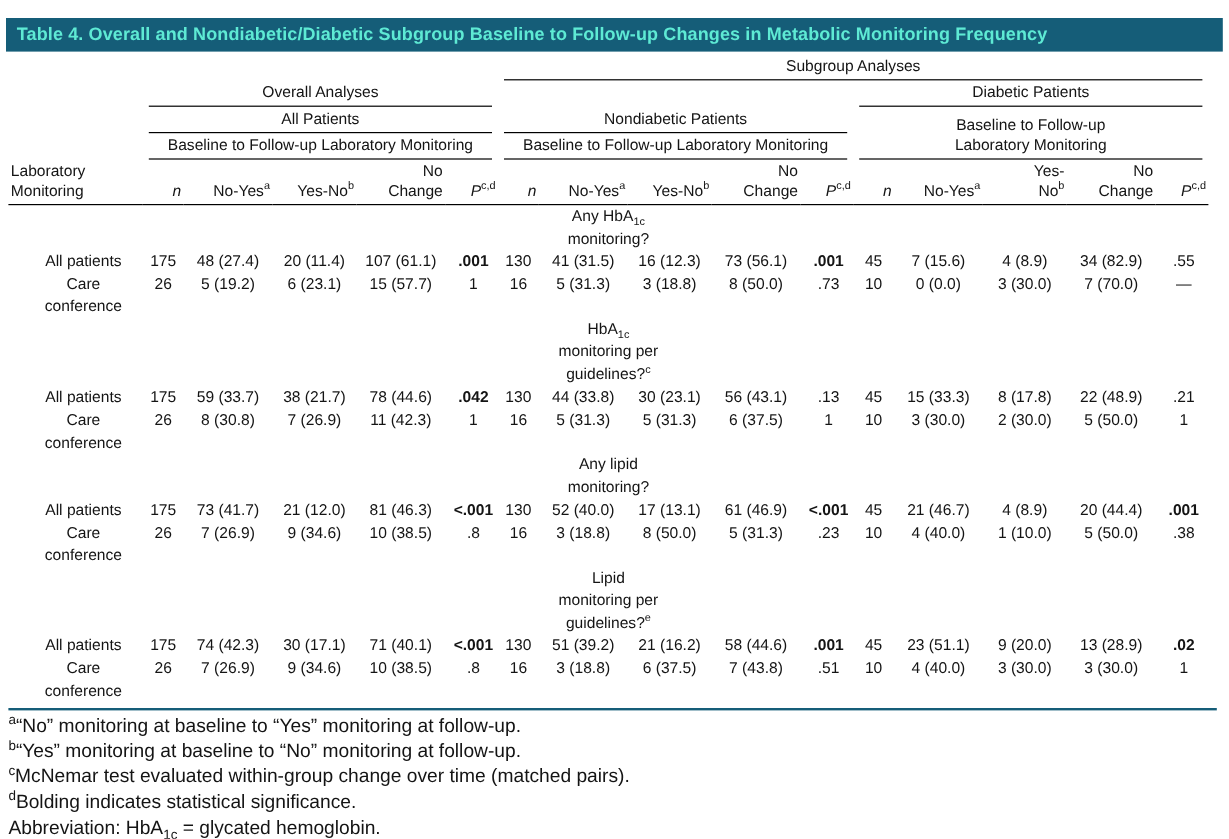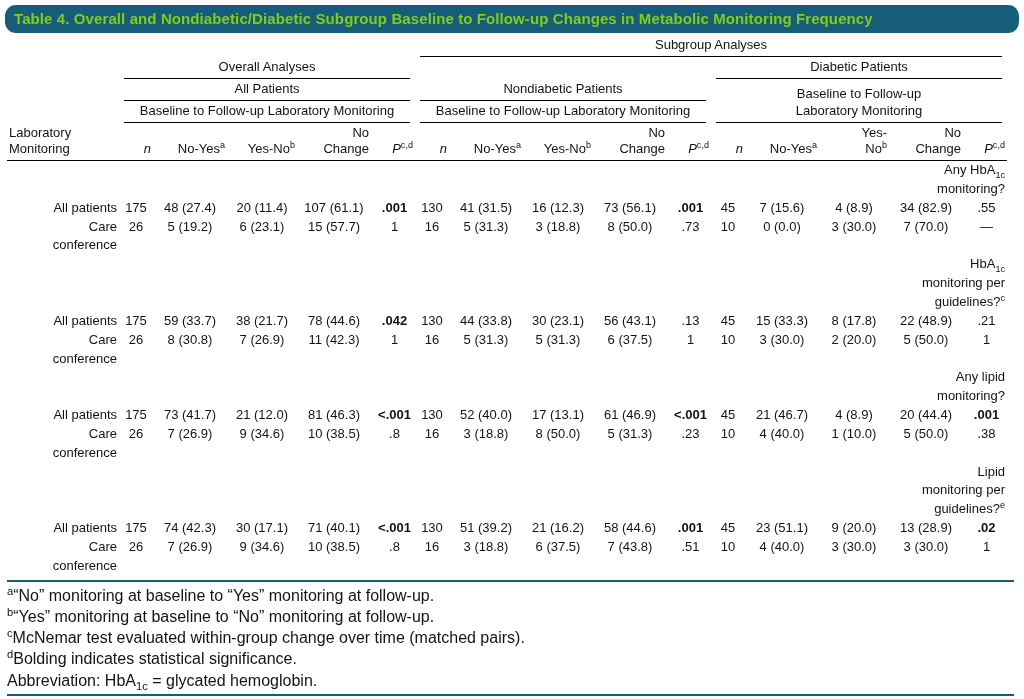--- a/index.html
+++ b/index.html
@@ -4,44 +4,44 @@
 <style>
   :root { --accent: #155d78; }
   * { box-sizing: border-box; }
   html, body { margin: 0; padding: 0; }
   body {
     width: 1024px; height: 699px; background: #fff;
     font-family: "Liberation Sans", "DejaVu Sans", sans-serif;
     color: #141414; overflow: hidden;
   }
   .title-bar {
-    margin: 5px 5px 0 5px;
-    background: var(--accent); color: #84cc16;
+    margin: 15px 5px 0 5px;
+    background: var(--accent); color: #5eead4;
     font-weight: 700; font-size: 15px;
-    padding: 5px 9px 6px 9px; letter-spacing: .1px; border-radius: 11px;
+    padding: 5px 9px 6px 9px; letter-spacing: .1px;
   }
   table.data-table {
     border-collapse: collapse; table-layout: fixed;
     width: 1000px; margin: 2px 10px 0 7px; font-size: 13px;
   }
   td, th { padding: 0; font-weight: 400; }
   .spacer { border: none; }
   .grp { text-align: center; vertical-align: bottom; padding: 2px 5px 0 5px; line-height: 1.3; }
   .grp .u { display: block; border-bottom: 1px solid #000; padding-bottom: 2px; }
   .pre { white-space: pre-line; }
   .colhead-row th {
     vertical-align: bottom; border-bottom: 1px solid #000;
     padding: 2px 2px 3px 2px; text-align: right; line-height: 1.25; font-weight: 400;
   }
   .colhead-row th.label-head { text-align: left; padding-left: 2px; }
   .it { font-style: italic; }
   sup { font-size: 70%; vertical-align: super; line-height: 0; }
   sub { font-size: 70%; vertical-align: sub; line-height: 0; }
   tbody td { vertical-align: top; line-height: 1.45; padding: 0 2px; }
-  .label-cell { white-space: pre-line; text-align: right; padding-left: 2px; }
+  .label-cell { white-space: pre-line; text-align: center; padding-left: 2px; }
   .row-label { padding-left: 15px; }
   .c-n, .c-num { text-align: center; }
   .c-p { text-align: center; padding-left: 5px; }
   .bold { font-weight: 700; }
   .rule { height: 2px; background: var(--accent); margin: 4px 10px 0 7px; }
   .footnotes { margin: 3px 10px 0 7px; font-size: 16px; line-height: 1.33; }
   .rule.bottom { margin-top: 3px; }
 </style>
 </head>
 <body>
@@ -208,21 +208,21 @@
         <td class="c-num">7 (26.9)</td>
         <td class="c-num">11 (42.3)</td>
         <td class="c-p">1</td>
         <td class="c-n">16</td>
         <td class="c-num">5 (31.3)</td>
         <td class="c-num">5 (31.3)</td>
         <td class="c-num">6 (37.5)</td>
         <td class="c-p">1</td>
         <td class="c-n">10</td>
         <td class="c-num">3 (30.0)</td>
-        <td class="c-num">2 (20.0)</td>
+        <td class="c-num">2 (30.0)</td>
         <td class="c-num">5 (50.0)</td>
         <td class="c-p">1</td>
       </tr>
       <tr>
         <td colspan="16" class="label-cell section-label"><span>Any lipid
 monitoring?</span></td>
       </tr>
       <tr>
         <td class="label-cell row-label">All patients</td>
         <td class="c-n">175</td>

